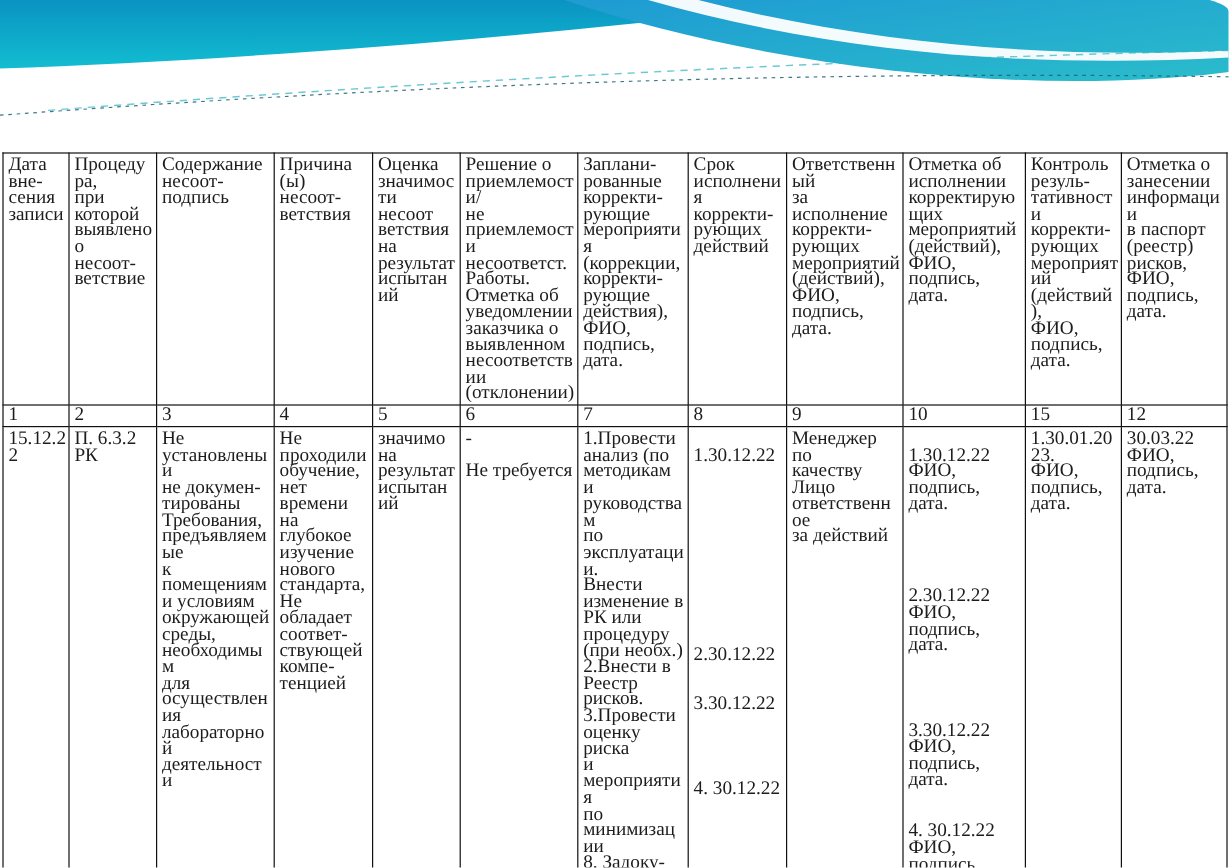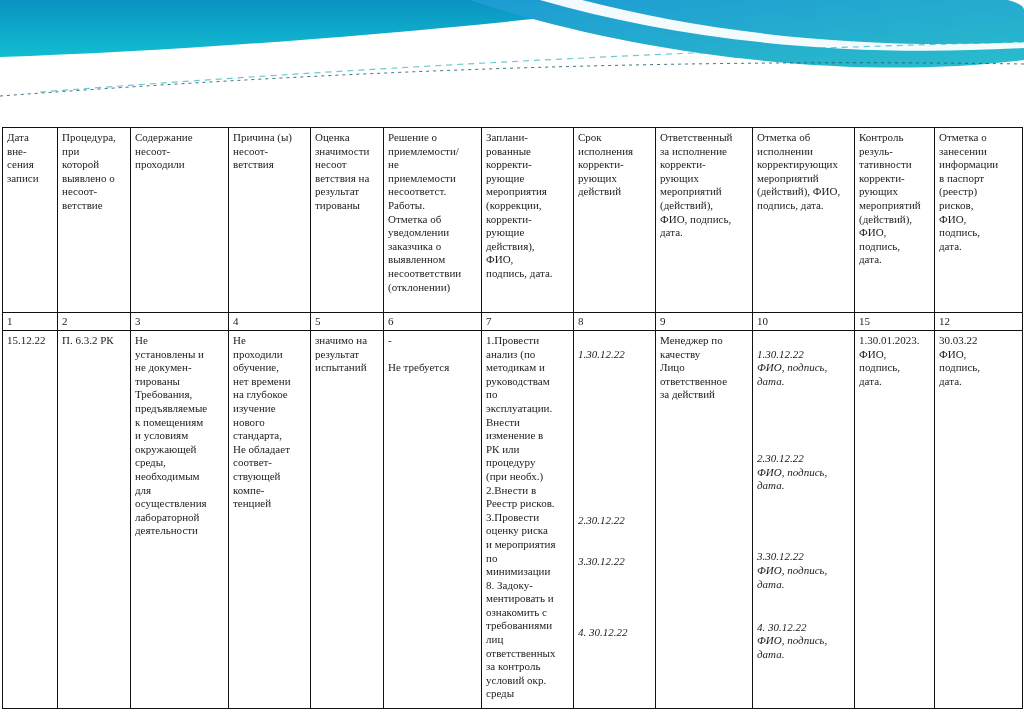--- a/index.html
+++ b/index.html
@@ -6,30 +6,30 @@
   body{width:1024px;height:723px;background:#fff;overflow:hidden;}
   .stage{position:relative;width:1024px;height:723px;background:#fff;
          font-family:"Liberation Serif", serif;color:#1c1c1c;}
   .decor{position:absolute;top:0;left:0;display:block;}
 
   table.nc{position:absolute;left:2px;top:127px;width:1020px;
            border-collapse:collapse;table-layout:fixed;}
   table.nc th, table.nc td{
     border:1px solid #111;
     vertical-align:top;text-align:left;
-    font-weight:normal;font-size:11px;line-height:13.6px;
+    font-weight:normal;font-size:16px;line-height:13.6px;
     padding:3px 2px 2px 4px;
     white-space:pre-line;overflow:hidden;word-wrap:break-word;
   }
   tr.head{height:185px;}
   tr.nums{height:18px;}
   tr.nums td{padding-top:1px;line-height:14px;}
   tr.data{height:378px;}
   th.b{font-weight:bold;}
-  .seg{display:block;font-style:italic;}
+  .seg{display:block;}
   .gap139{margin-top:139px;}
   .gap14{margin-top:14px;}
   .gap44{margin-top:44px;}
   .gap50{margin-top:50px;}
   .gap45{margin-top:44px;}
   .gap16{margin-top:16px;}
 </style>
 </head>
 <body>
 
@@ -76,30 +76,30 @@
 сения
 записи</th>
         <th>Процедура,
 при
 которой
 выявлено о
 несоот-
 ветствие</th>
         <th>Содержание
 несоот-
-проходили</th>
+подпись</th>
         <th>Причина (ы)
 несоот-
 ветствия</th>
         <th>Оценка
 значимости
 несоот
 ветствия на
 результат
-тированы</th>
+испытаний</th>
         <th class="b">Решение о
 приемлемости/
 не
 приемлемости
 несоответст.
 Работы.
 Отметка об
 уведомлении
 заказчика о
 выявленном

